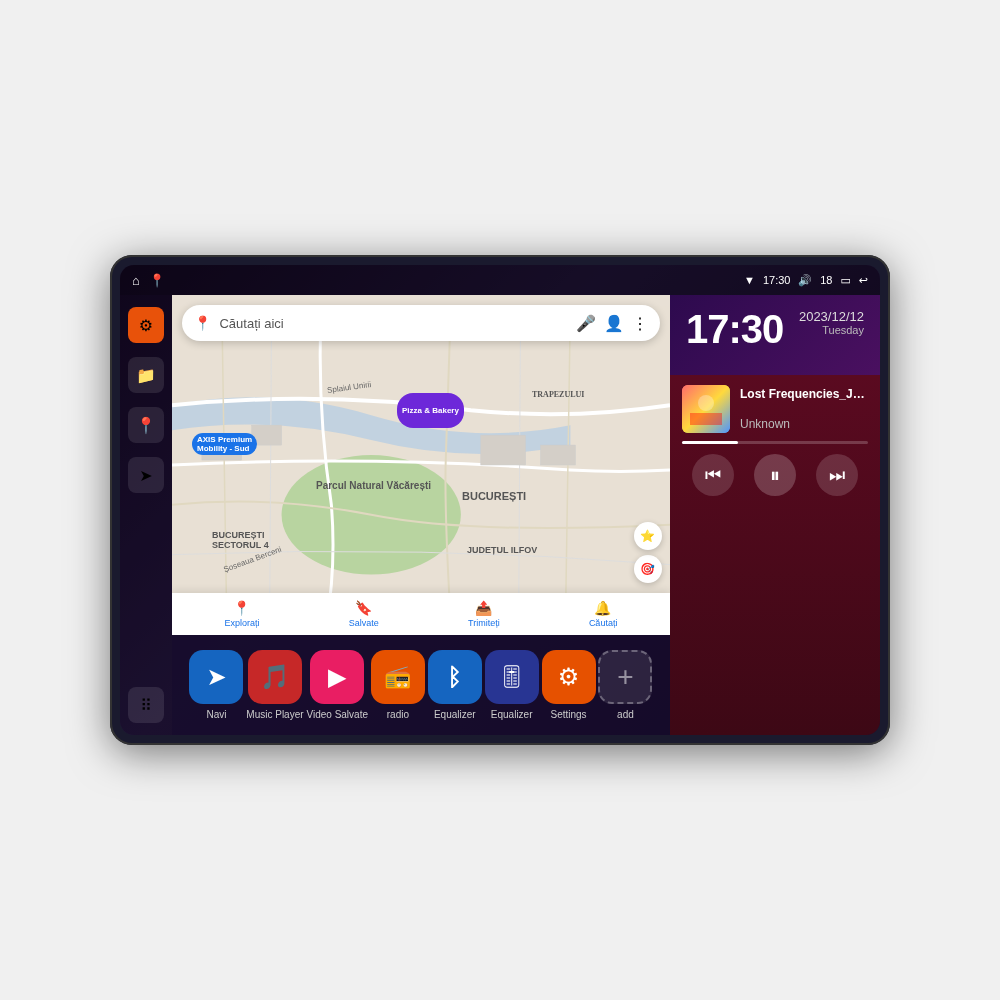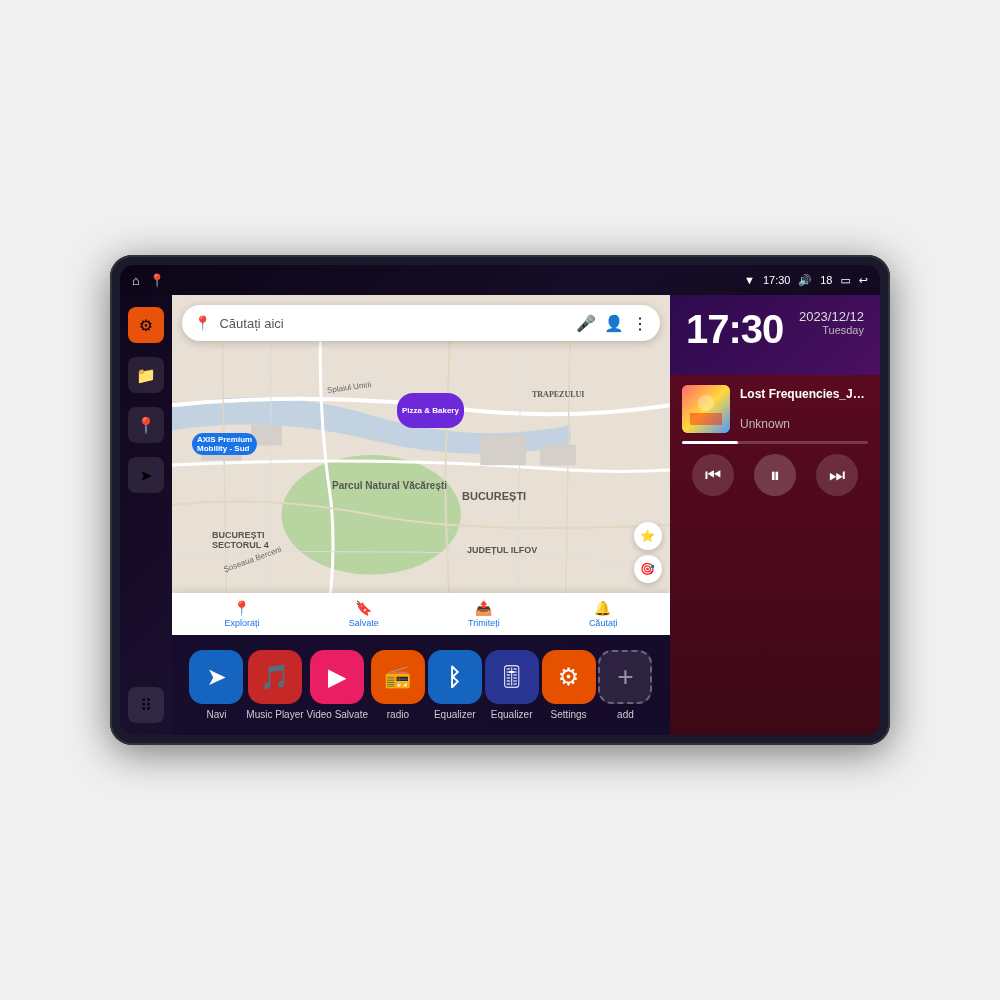--- a/index.html
+++ b/index.html
@@ -463,21 +463,21 @@
 
               <rect x="30" y="130" width="40" height="25" fill="#d4cfc8" stroke="#ccc" stroke-width="0.5"></rect>
               <rect x="80" y="120" width="30" height="20" fill="#d4cfc8" stroke="#ccc" stroke-width="0.5"></rect>
               <rect x="310" y="130" width="45" height="30" fill="#d4cfc8" stroke="#ccc" stroke-width="0.5"></rect>
               <rect x="370" y="140" width="35" height="20" fill="#d4cfc8" stroke="#ccc" stroke-width="0.5"></rect>
             </svg>
 
             <div class="street-label" style="top:88px; left:155px; transform:rotate(-8deg);">Splaiul Unirii</div>
             <div class="street-label" style="top:260px; left:50px; transform:rotate(-20deg);">Șoseaua Berceni</div>
 
-            <div class="district-label" style="top:185px; left:160px;">Parcul Natural Văcărești</div>
+            <div class="district-label" style="top:185px; left:144px;">Parcul Natural Văcărești</div>
             <div class="district-label" style="top:195px; left:290px; font-size:11px;">BUCUREȘTI</div>
             <div class="district-label" style="top:235px; left:40px; font-size:9px;">BUCUREȘTI<br>SECTORUL 4</div>
             <div class="district-label" style="top:305px; left:28px; font-size:10px;">BERCENI</div>
             <div class="district-label" style="top:250px; left:295px; font-size:9px;">JUDEȚUL ILFOV</div>
             <div class="district-label" style="top:95px; left:360px; font-size:8px;font-family:Liberation Serif, serif;">TRAPEZULUI</div>
 
             <div class="location-pin" style="top:105px; left:20px; font-size:8px; padding:2px 5px;margin-top:33px;">AXIS Premium<br>Mobility - Sud</div>
             <div class="location-pin" style="top:98px; left:225px; font-size:8px; padding:13px 5px; background:#6d28d9;">Pizza &amp; Bakery</div>
 
             <div class="map-btn" style="bottom:52px; right:8px;">🎯</div>

